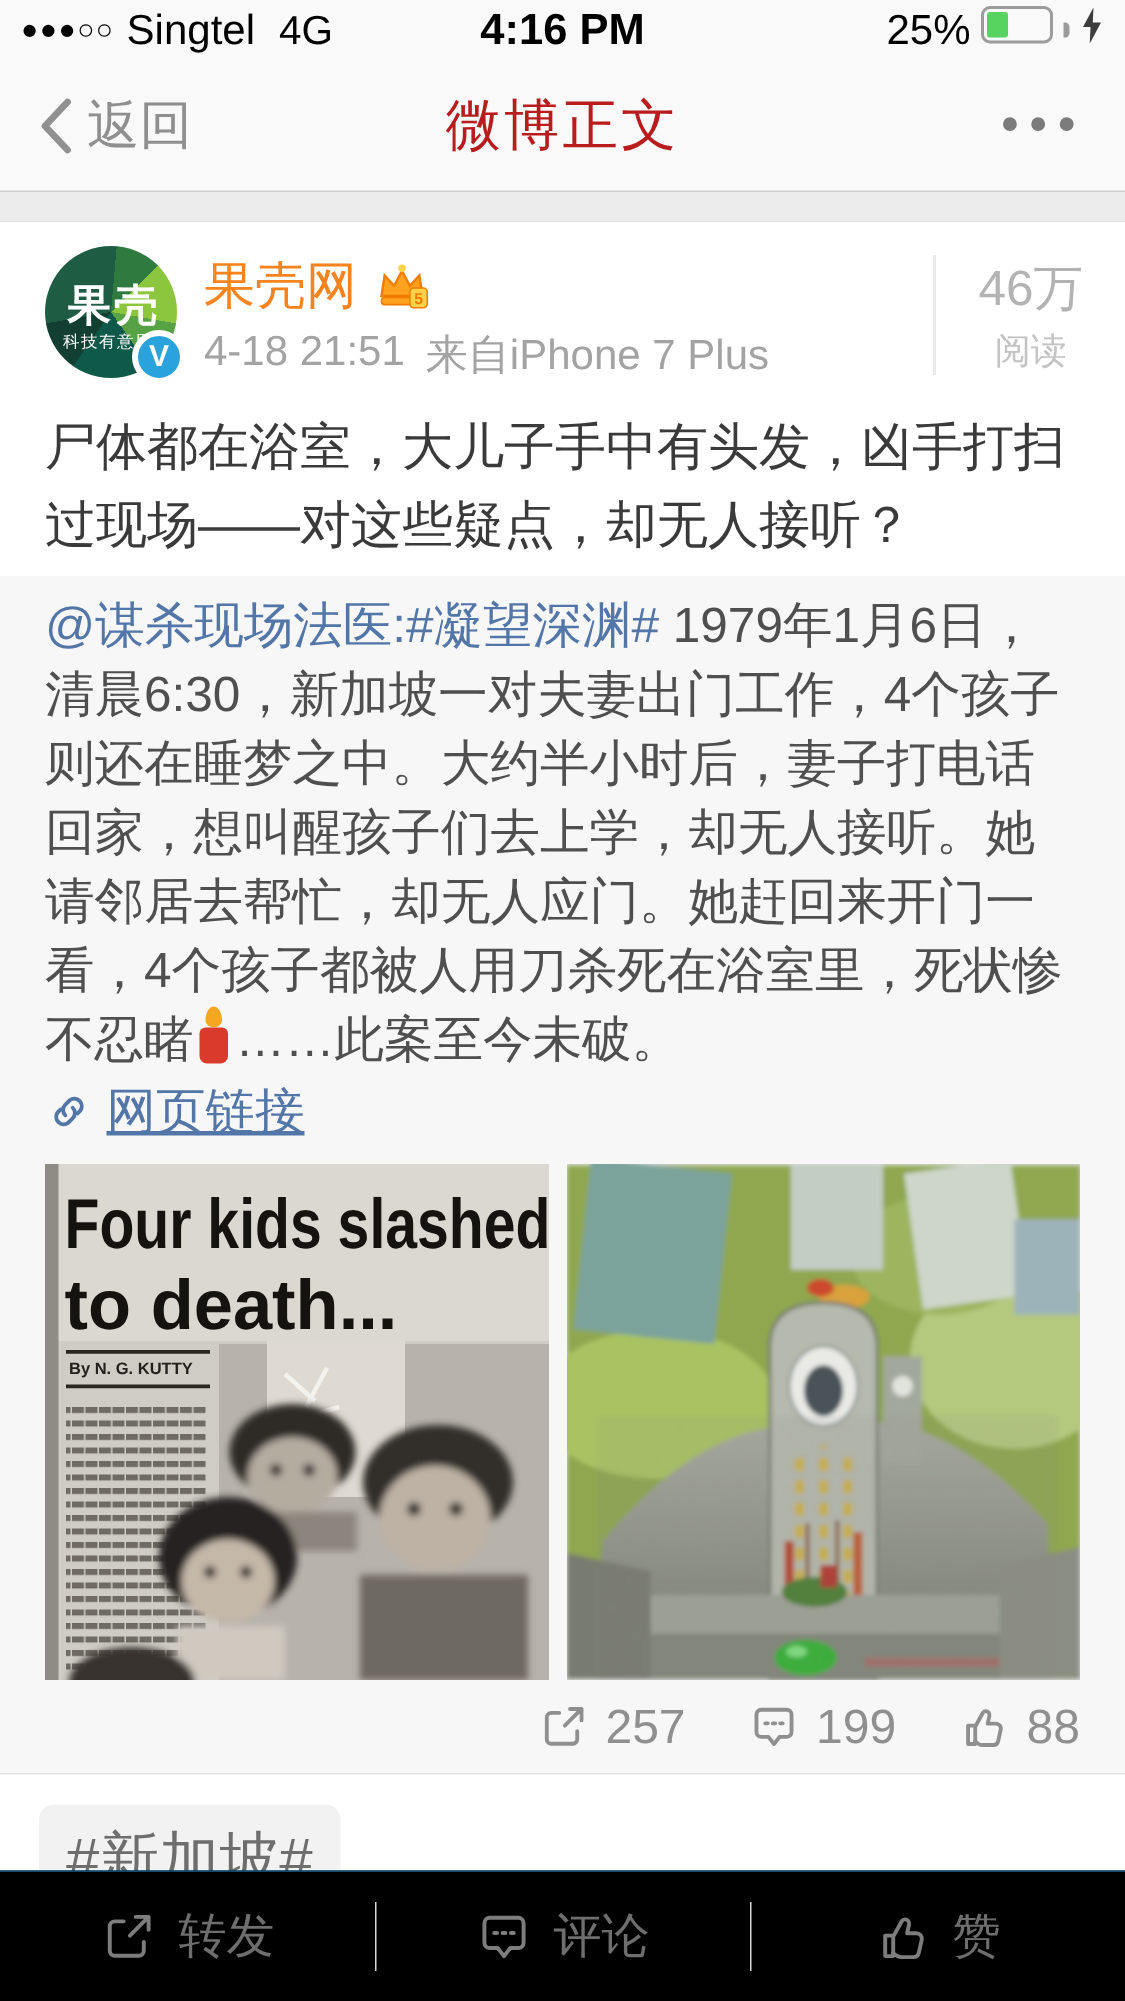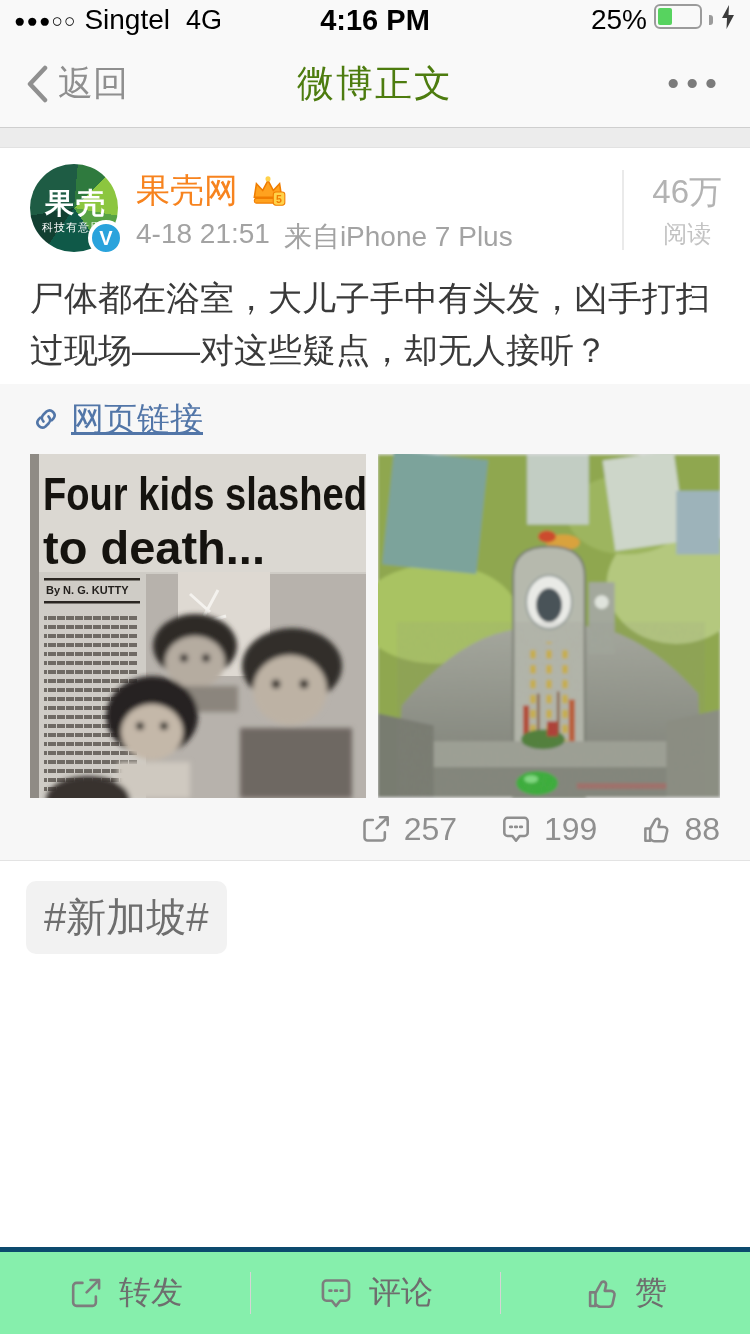--- a/index.html
+++ b/index.html
@@ -17,21 +17,21 @@
   .network { font-size:27px; color:#000; margin-left:8px; }
   .sb-center { flex:1; text-align:center; font-size:29px; font-weight:bold; color:#000; }
   .sb-right { width:290px; display:flex; justify-content:flex-end; align-items:flex-start; gap:7px; }
   .batt-pct { font-size:28px; color:#000; }
   .battery { width:48px; height:25px; border:2px solid #9b9b9b; border-radius:6px; padding:2px; display:flex; }
   .battery-fill { width:36%; height:100%; background:#57d35f; border-radius:2px; }
   .battery-tip { width:4px; height:10px; background:#9b9b9b; border-radius:0 3px 3px 0; align-self:center; }
   
   .nav-bar { height:88px; background:#f9f9f9; border-bottom:1px solid #cfcfcf; display:flex; align-items:center; padding:0 26px; position:relative; }
   .back-btn { display:flex; align-items:center; gap:10px; color:#8f8f8f; font-size:35px; z-index:2; cursor:pointer; }
-  .nav-title { position:absolute; left:0; right:0; text-align:center; font-size:37px; color:#4d7c0f; letter-spacing:2px; }
+  .nav-title { position:absolute; left:0; right:0; text-align:center; font-size:37px; color:#b91c1c; letter-spacing:2px; }
   .more-btn { margin-left:auto; color:#7b7b7b; font-size:34px; letter-spacing:7px; z-index:2; cursor:pointer; }
   .gray-strip { height:20px; background:#ececec; border-bottom:1px solid #e2e2e2; }
   
   .post-header { position:relative; height:112px; }
   .avatar { position:absolute; left:30px; top:16px; width:88px; height:88px; border-radius:50%;
     background:conic-gradient(from -50deg at 50% 50%,
       #1e5c44 0deg 55deg, #2f7a3e 55deg 95deg, #8cc63f 95deg 150deg,
       #57a244 150deg 195deg, #0f5948 195deg 265deg, #123f31 265deg 310deg, #1e5c44 310deg 360deg);
     cursor:pointer; }
   .avatar-cn { position:absolute; left:15px; top:20px; color:#fff; font-size:29px; font-weight:bold; letter-spacing:2px; }
@@ -57,21 +57,21 @@
   .candle-body { position:absolute; bottom:0; left:1px; width:19px; height:24px; background:#d93a2b; border-radius:4px 4px 5px 5px; }
   .weblink { display:flex; align-items:center; gap:9px; color:#5276a8; font-size:33px; height:46px; margin-top:2px; cursor:pointer;text-decoration:underline; }
   .images { display:flex; gap:12px; margin-top:12px; }
   .post-img { display:block; background:#ddd; cursor:pointer; }
   .stats { display:flex; justify-content:flex-end; align-items:center; gap:42px; height:62px; color:#8f8f8f; font-size:32px; }
   .stat { display:flex; align-items:center; gap:11px; cursor:pointer; }
   .stat svg { display:block; }
   
   .tag-section { border-top:1px solid #e3e3e3; background:#fff; padding:20px 0 0 26px; height:78px; }
   .tag-chip { display:inline-block; background:#f2f2f2; border-radius:10px; padding:9px 18px; font-size:40px; color:#6e6e6e; cursor:pointer; }
-  .toolbar { position:absolute; bottom:0; left:0; right:0; height:87px; background:#86efac; border-top:5px solid #0c4a6e; display:flex; }
+  .toolbar { position:absolute; bottom:0; left:0; right:0; height:87px; background:#000000; border-top:1px solid #0c4a6e; display:flex; }
   .tool { flex:1; display:flex; align-items:center; justify-content:center; gap:14px; color:#6e6e6e; font-size:32px; position:relative; cursor:pointer; }
   .tool + .tool::before { content:""; position:absolute; left:0; top:20px; bottom:20px; width:1px; background:#d5d5d5; }
 </style>
 </head>
 <body>
 
 <div class="phone">
 
   <div class="status-bar">
     <div class="sb-left">
@@ -127,20 +127,21 @@
     </div>
     <div class="reads">
       <span class="reads-count">46万</span>
       <span class="reads-label">阅读</span>
     </div>
   </div>
 
   <div class="post-title">尸体都在浴室，大儿子手中有头发，凶手打扫过现场——对这些疑点，却无人接听？</div>
 
   <div class="quote">
+    <p class="body-text"><span class="blue">@谋杀现场法医:#凝望深渊#</span><span> 1979年1月6日，清晨6:30，新加坡一对夫妻出门工作，4个孩子则还在睡梦之中。大约半小时后，妻子打电话回家，想叫醒孩子们去上学，却无人接听。她请邻居去帮忙，却无人应门。她赶回来开门一看，4个孩子都被人用刀杀死在浴室里，死状惨不忍睹</span><span class="candle"><span class="candle-flame"></span><span class="candle-body"></span></span><span>……此案至今未破。</span></p>
 
     <div class="weblink">
       <svg width="32" height="32" viewBox="0 0 32 32">
         <g fill="none" stroke="#5276a8" stroke-width="2.6" stroke-linecap="round">
           <path d="M13.5 18.5 a5 5 0 0 1 0 -7 l3 -3 a5 5 0 0 1 7 7 l-1.8 1.8"></path>
           <path d="M18.5 13.5 a5 5 0 0 1 0 7 l-3 3 a5 5 0 0 1 -7 -7 l1.8 -1.8"></path>
         </g>
       </svg>
       <span>网页链接</span>
     </div>

